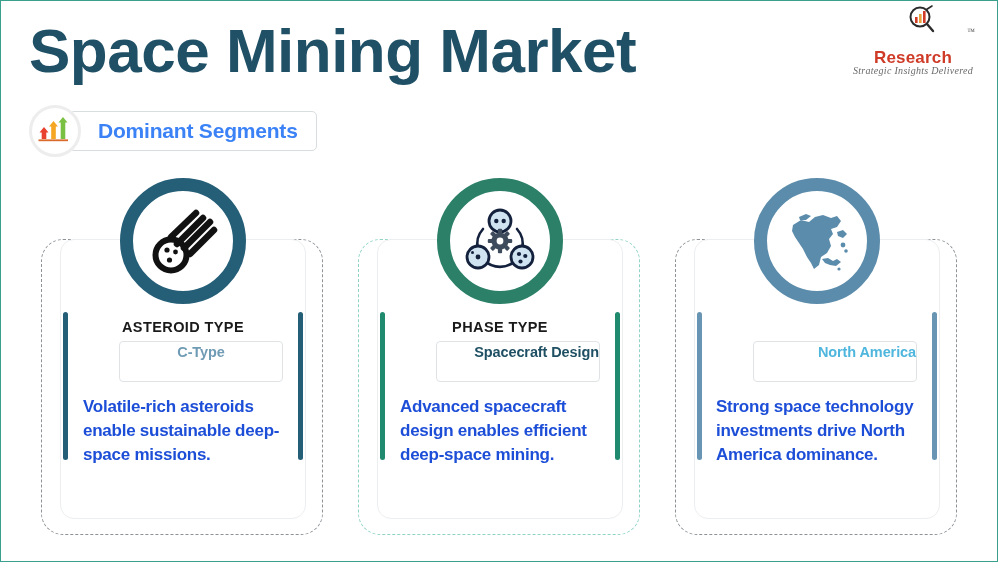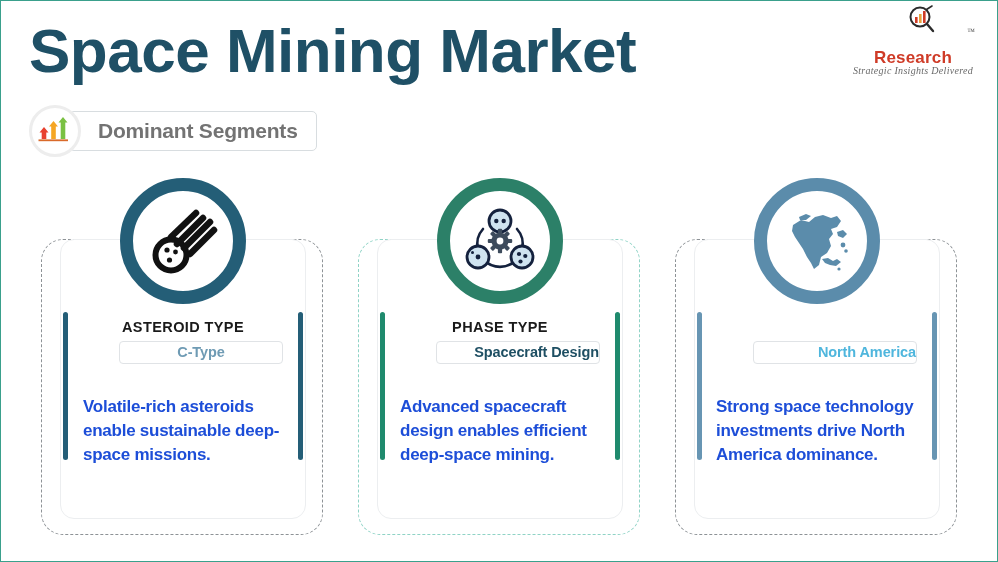--- a/index.html
+++ b/index.html
@@ -111,21 +111,21 @@
     flex: none;
   }
   .badge-box {
     margin-left: -12px;
     padding: 7px 18px 7px 28px;
     border: 1px solid #d8dde0;
     border-radius: 5px;
     background: #ffffff;
     font-size: 21px;
     font-weight: 700;
-    color: #737373;
+    color: #3b82f6;
     letter-spacing: -0.2px;
     white-space: nowrap;
   }
 
   
   .card {
     position: absolute;
     top: 238px;
     width: 282px;
     height: 296px;
@@ -193,21 +193,21 @@
     font-size: 14.5px;
     font-weight: 700;
     letter-spacing: 0.4px;
     color: #1a1a1a;
   }
   .pill {
     position: absolute;
     left: 22px;
     right: 22px;
     top: 101px;
-    height: 23px;
+    height: 41px;
     line-height: 21px;
     border: 1px solid #e0e3e6;
     border-radius: 4px;
     background: #ffffff;
     text-align: center;
     font-size: 14.5px;
     font-weight: 700;
     letter-spacing: -0.1px;
     margin-left: 36px;
   }

